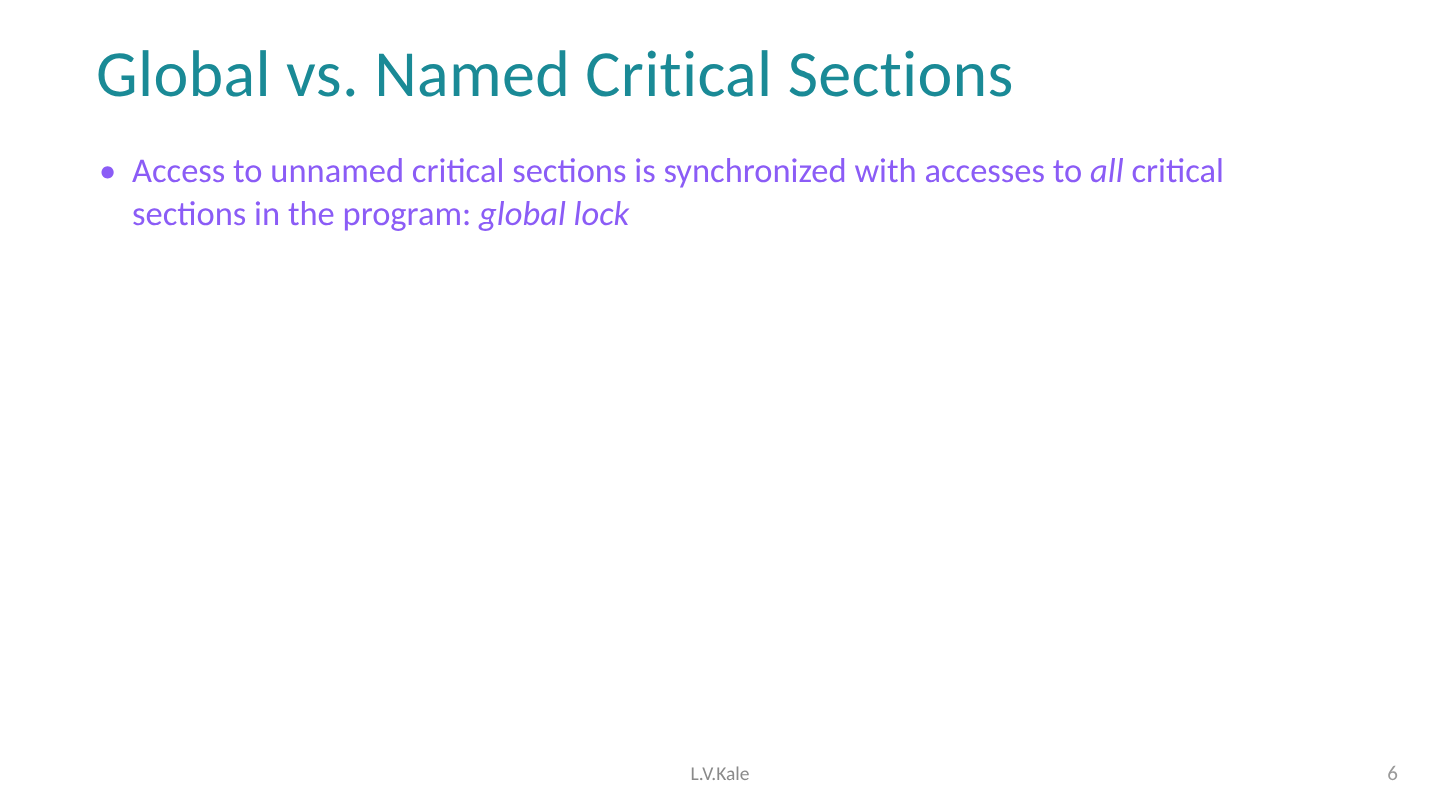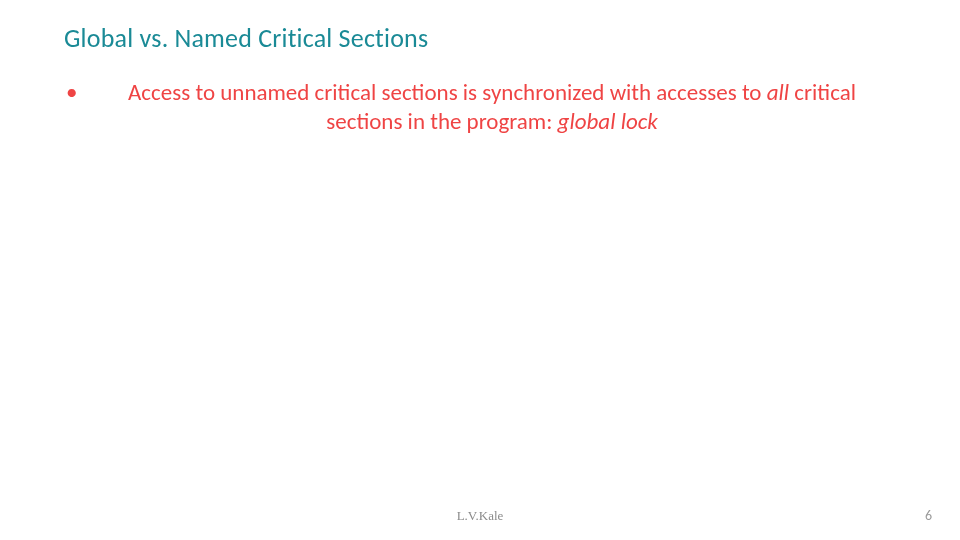--- a/index.html
+++ b/index.html
@@ -1,24 +1,24 @@
 <!DOCTYPE html>
 <html><head>
 <meta charset="utf-8">
 <style>
   * { margin: 0; padding: 0; box-sizing: border-box; }
   html, body { width: 960px; height: 540px; background: #fff; font-family: Calibri, "Segoe UI", Arial, sans-serif; color: #222; }
   .slide { position: relative; width: 960px; height: 540px; padding: 22px 64px 0 64px; }
-  .title { color: #1a8a96; font-size: 26px; font-weight: 400; letter-spacing: 0.2px; margin-bottom: 24px; }
-  .body { font-size: 23px; line-height: 1.25; color: #ef4444; text-align: center; }
+  .title { color: #1a8a96; font-size: 44px; font-weight: 400; letter-spacing: 0.2px; margin-bottom: 24px; }
+  .body { font-size: 23px; line-height: 1.25; color: #8b5cf6; }
   ul.bullets { list-style: none; padding-left: 0; }
   ul.bullets > li { position: relative; padding-left: 24px; margin-bottom: 6px; }
   ul.bullets > li::before { content: "•"; position: absolute; left: 2px; top: 0; }
   em.it { font-style: italic; }
-  .footer-author { position: absolute; left: 0; right: 0; bottom: 16px; text-align: center; font-size: 13px; color: #8a8a8a; font-family: Liberation Serif, serif; }
+  .footer-author { position: absolute; left: 0; right: 0; bottom: 16px; text-align: center; font-size: 13px; color: #8a8a8a; }
   .footer-page { position: absolute; right: 28px; bottom: 16px; font-size: 14px; color: #9a9a9a; }
 </style>
 </head>
 <body>
 
 <div class="slide">
   <h1 class="title">Global vs. Named Critical Sections</h1>
 
   <div class="body">
     <ul class="bullets">

